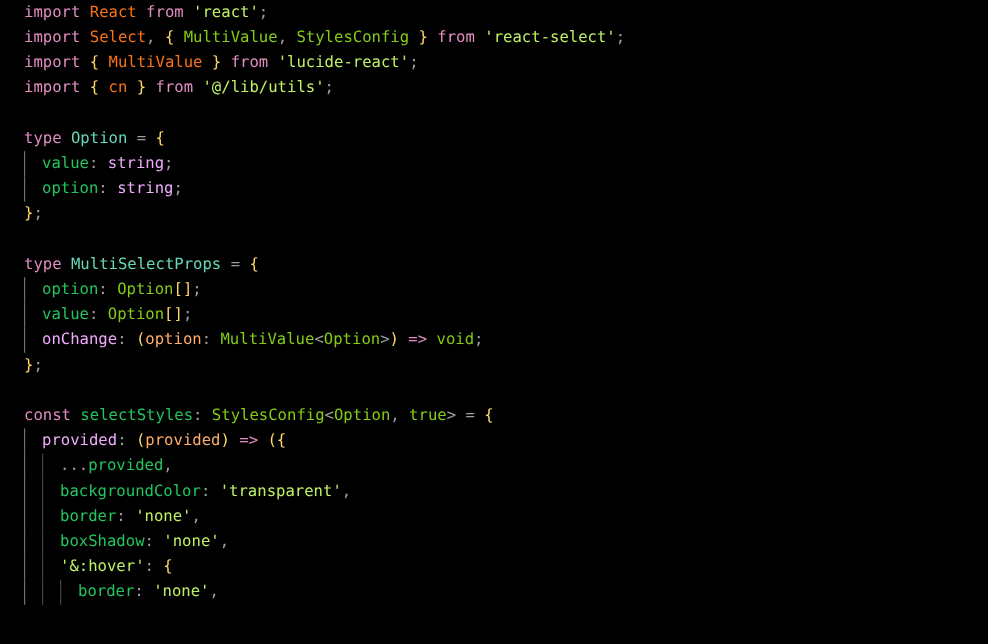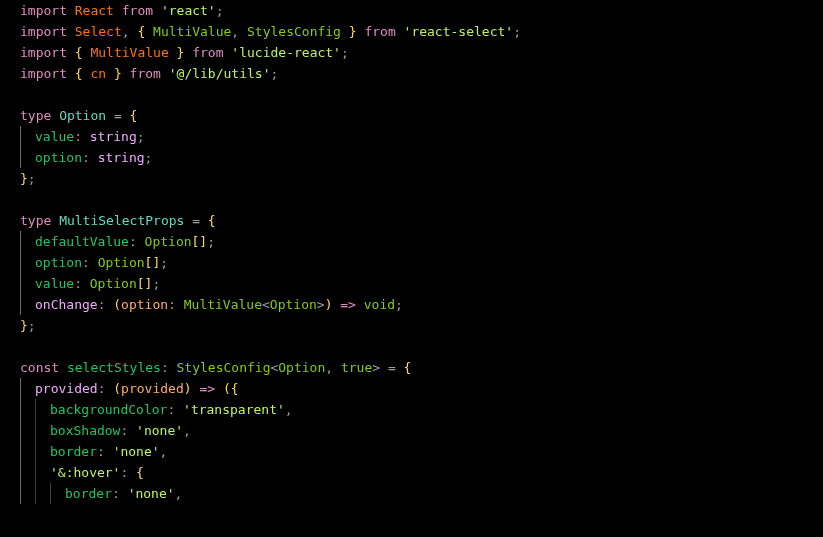--- a/index.html
+++ b/index.html
@@ -61,26 +61,26 @@
     <div class="line"><span class="tok kw-control">import </span><span class="tok variable">Select</span><span class="tok punct">, </span><span class="tok brace">{ </span><span class="tok kw-type">MultiValue</span><span class="tok punct">, </span><span class="tok kw-type">StylesConfig</span><span class="tok brace"> }</span><span class="tok kw-control"> from </span><span class="tok string">'react-select'</span><span class="tok punct">;</span></div>
     <div class="line"><span class="tok kw-control">import </span><span class="tok brace">{ </span><span class="tok variable">MultiValue</span><span class="tok brace"> }</span><span class="tok kw-control"> from </span><span class="tok string">'lucide-react'</span><span class="tok punct">;</span></div>
     <div class="line"><span class="tok kw-control">import </span><span class="tok brace">{ </span><span class="tok variable">cn</span><span class="tok brace"> }</span><span class="tok kw-control"> from </span><span class="tok string">'@/lib/utils'</span><span class="tok punct">;</span></div>
     <div class="line"></div>
     <div class="line"><span class="tok kw-control">type </span><span class="tok typename-decl">Option</span><span class="tok punct"> = </span><span class="tok brace">{</span></div>
     <div class="line"><span class="guide active"></span><span class="indent"></span><span class="tok prop">value</span><span class="tok punct">: </span><span class="tok type-primitive">string</span><span class="tok punct">;</span></div>
     <div class="line"><span class="guide active"></span><span class="indent"></span><span class="tok prop">option</span><span class="tok punct">: </span><span class="tok type-primitive">string</span><span class="tok punct">;</span></div>
     <div class="line"><span class="tok brace">}</span><span class="tok punct">;</span></div>
     <div class="line"></div>
     <div class="line"><span class="tok kw-control">type </span><span class="tok typename-decl">MultiSelectProps</span><span class="tok punct"> = </span><span class="tok brace">{</span></div>
-    <div class="line"><span class="guide active"></span><span class="indent"></span><span class="tok prop">defaultValue</span><span class="tok punct">: </span><span class="tok kw-type">Option</span><span class="tok brace">[]</span><span class="tok punct">;</span></div>
     <div class="line"><span class="guide active"></span><span class="indent"></span><span class="tok prop">option</span><span class="tok punct">: </span><span class="tok kw-type">Option</span><span class="tok brace">[]</span><span class="tok punct">;</span></div>
     <div class="line"><span class="guide active"></span><span class="indent"></span><span class="tok prop">value</span><span class="tok punct">: </span><span class="tok kw-type">Option</span><span class="tok brace">[]</span><span class="tok punct">;</span></div>
     <div class="line"><span class="guide active"></span><span class="indent"></span><span class="tok func">onChange</span><span class="tok punct">: </span><span class="tok brace">(</span><span class="tok param">option</span><span class="tok punct">: </span><span class="tok kw-type">MultiValue</span><span class="tok punct">&lt;</span><span class="tok kw-type">Option</span><span class="tok punct">&gt;</span><span class="tok brace">)</span><span class="tok arrow"> =&gt; </span><span class="tok kw-type">void</span><span class="tok punct">;</span></div>
     <div class="line"><span class="tok brace">}</span><span class="tok punct">;</span></div>
     <div class="line"></div>
     <div class="line"><span class="tok kw-control">const </span><span class="tok prop">selectStyles</span><span class="tok punct">: </span><span class="tok kw-type">StylesConfig</span><span class="tok punct">&lt;</span><span class="tok kw-type">Option</span><span class="tok punct">, </span><span class="tok kw-type">true</span><span class="tok punct">&gt;</span><span class="tok punct"> = </span><span class="tok brace">{</span></div>
     <div class="line"><span class="guide active"></span><span class="indent"></span><span class="tok func">provided</span><span class="tok punct">: </span><span class="tok brace">(</span><span class="tok param">provided</span><span class="tok brace">)</span><span class="tok arrow"> =&gt; </span><span class="tok brace">({</span></div>
+    <div class="line"><span class="guide active"></span><span class="indent"></span><span class="guide"></span><span class="indent"></span><span class="tok punct">...</span><span class="tok prop">provided</span><span class="tok punct">,</span></div>
     <div class="line"><span class="guide active"></span><span class="indent"></span><span class="guide"></span><span class="indent"></span><span class="tok prop">backgroundColor</span><span class="tok punct">: </span><span class="tok string">'transparent'</span><span class="tok punct">,</span></div>
+    <div class="line"><span class="guide active"></span><span class="indent"></span><span class="guide"></span><span class="indent"></span><span class="tok prop">border</span><span class="tok punct">: </span><span class="tok string">'none'</span><span class="tok punct">,</span></div>
     <div class="line"><span class="guide active"></span><span class="indent"></span><span class="guide"></span><span class="indent"></span><span class="tok prop">boxShadow</span><span class="tok punct">: </span><span class="tok string">'none'</span><span class="tok punct">,</span></div>
-    <div class="line"><span class="guide active"></span><span class="indent"></span><span class="guide"></span><span class="indent"></span><span class="tok prop">border</span><span class="tok punct">: </span><span class="tok string">'none'</span><span class="tok punct">,</span></div>
     <div class="line"><span class="guide active"></span><span class="indent"></span><span class="guide"></span><span class="indent"></span><span class="tok string">'&amp;:hover'</span><span class="tok punct">: </span><span class="tok brace">{</span></div>
     <div class="line"><span class="guide active"></span><span class="indent"></span><span class="guide"></span><span class="indent"></span><span class="guide"></span><span class="indent"></span><span class="tok prop">border</span><span class="tok punct">: </span><span class="tok string">'none'</span><span class="tok punct">,</span></div>
   </div>
 
 </body></html>

